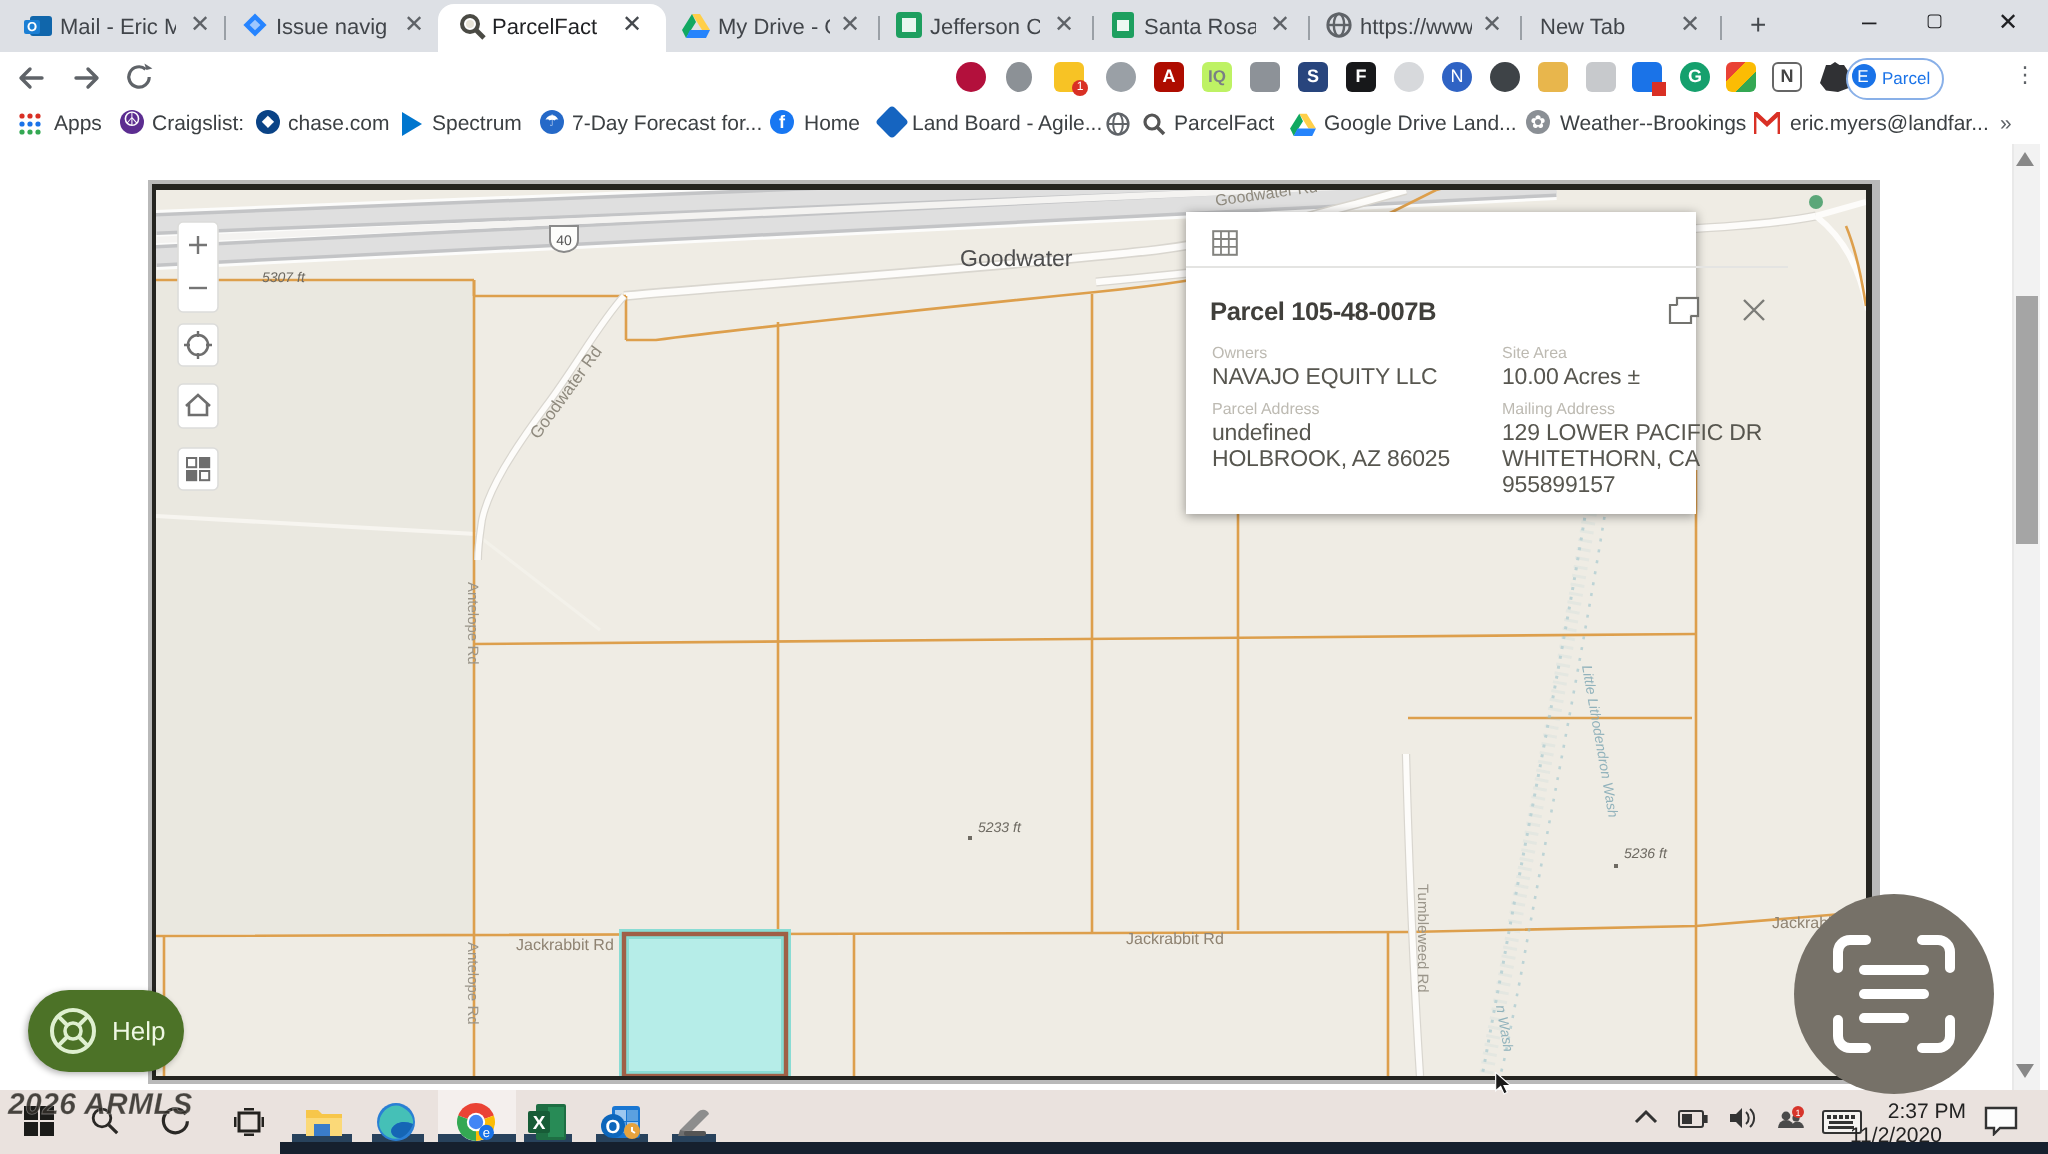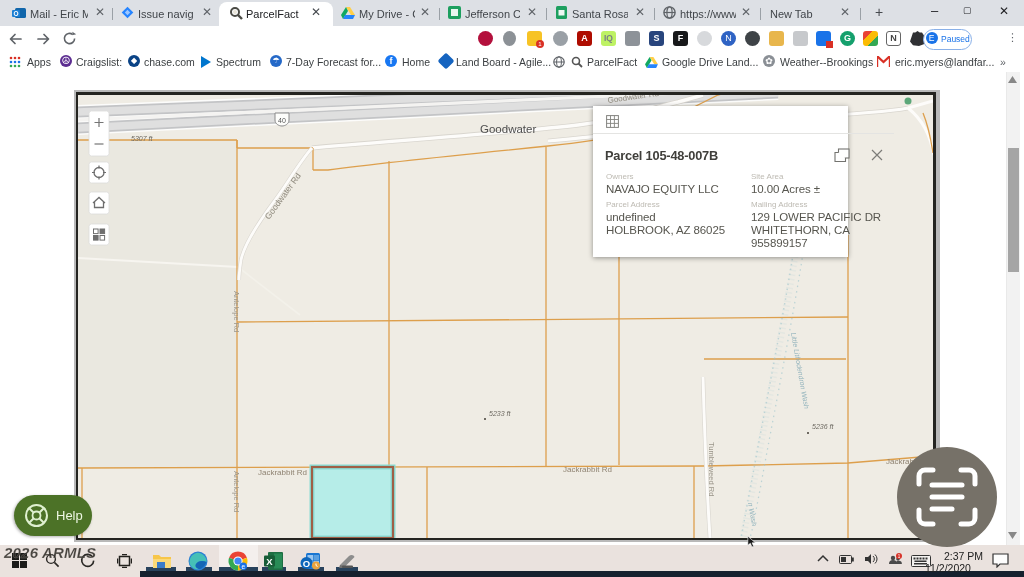--- a/index.html
+++ b/index.html
@@ -145,21 +145,21 @@
   <div class="ext" style="left:816px;background:#1a73e8">
       <span style="position:absolute;right:-2px;bottom:-2px;width:7px;height:7px;background:#d93025"></span>
     </div>
   <div class="ext" style="left:840px;background:#15a06d;border-radius:50%;color:#fff;font-weight:bold">G</div>
   <div class="ext" style="left:863px;background:linear-gradient(135deg,#e94235 0 33%,#fbbc04 33% 66%,#34a853 66% 100%)"></div>
   <div class="ext" style="left:886px;background:#fff;border:1px solid #666;color:#444;width:13px;height:13px;line-height:13px;font-weight:bold">N</div>
   <div class="ext" style="left:910px;background:#303134;clip-path:polygon(50% 0,65% 10%,80% 10%,100% 40%,90% 60%,100% 85%,60% 100%,20% 95%,0 70%,10% 40%,20% 10%,35% 10%)"></div>
 
   <div class="abs" style="left:923px;top:3px;width:47px;height:19px;border:1.5px solid #89b0e8;border-radius:11px;background:#fff">
      <div class="abs" style="left:1.5px;top:2px;width:12px;height:12px;border-radius:50%;background:#1a73e8;color:#fff;font-size:8.5px;text-align:center;line-height:12px">E</div>
-     <div class="abs" style="left:17px;top:4px;font-size:8.5px;color:#1a73e8">Paused</div>
+     <div class="abs" style="left:17px;top:4px;font-size:8.5px;color:#1a73e8">Parcel</div>
   </div>
   <div class="abs" style="left:1007px;top:5px;color:#5f6368;font-size:11px;letter-spacing:0">⋮</div>
 </div>
 <div class="abs" id="bmbar">
   <svg class="abs" style="left:9px;top:4px" width="12" height="12" viewBox="0 0 12 12">
     <g fill="#d93025">
         <circle cx="2" cy="2" r="1.3"></circle>
         <circle cx="6" cy="2" r="1.3"></circle>
         <circle cx="10" cy="2" r="1.3"></circle>
       </g>

